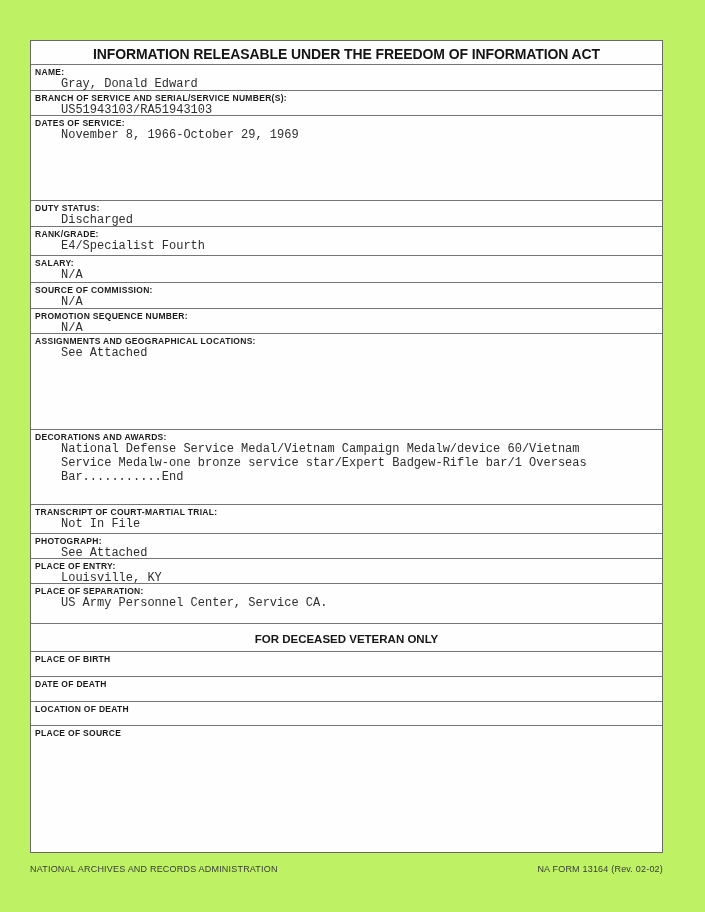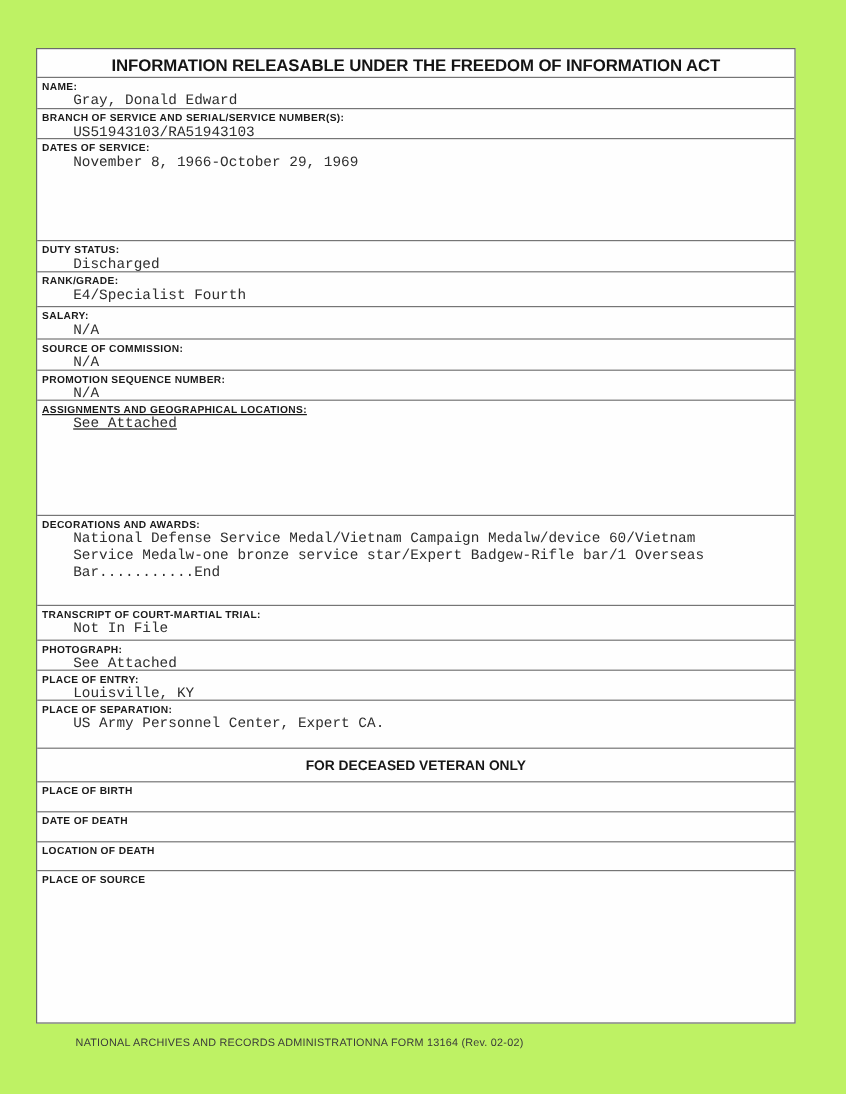--- a/index.html
+++ b/index.html
@@ -75,33 +75,32 @@
     color: #222222;
     padding: 14px 4px 0 7px;
     white-space: pre-wrap;
   }
   .footer {
     position: absolute;
     left: 30px;
     top: 864px;
     width: 633px;
     display: flex;
-    justify-content: flex-start;
+    justify-content: space-between;
     font-size: 9px;
     letter-spacing: 0.2px;
     color: #3a3a3a;
-    margin-left: 33px;
   }
   
   .h26 { height: 26px; }
   .h25 { height: 25px; }
   .h29 { height: 29px; }
   .h27 { height: 27px; }
   .h85 { height: 85px; }
-  .h96 { height: 96px; text-decoration: underline; }
+  .h96 { height: 96px; }
   .h54 { height: 54px; }
   .h75 { height: 75px; }
   .h40 { height: 40px; }
   .h28 { height: 28px; text-align: center; }
   .h24 { height: 24px; }
   .h31 { height: 31px; }
   .h43 { height: 43px; }
 </style>
 </head>
 <body>
@@ -176,21 +175,21 @@
       <span class="field-value">See Attached</span>
     </div>
 
     <div class="row h25">
       <span class="field-label">PLACE OF ENTRY:</span>
       <span class="field-value">Louisville, KY</span>
     </div>
 
     <div class="row h40">
       <span class="field-label">PLACE OF SEPARATION:</span>
-      <span class="field-value">US Army Personnel Center, Expert CA.</span>
+      <span class="field-value">US Army Personnel Center, Service CA.</span>
     </div>
 
     <div class="row section-header h28">
       <span>FOR DECEASED VETERAN ONLY</span>
     </div>
 
     <div class="row h25">
       <span class="field-label">PLACE OF BIRTH</span>
       <span class="field-value"></span>
     </div>

